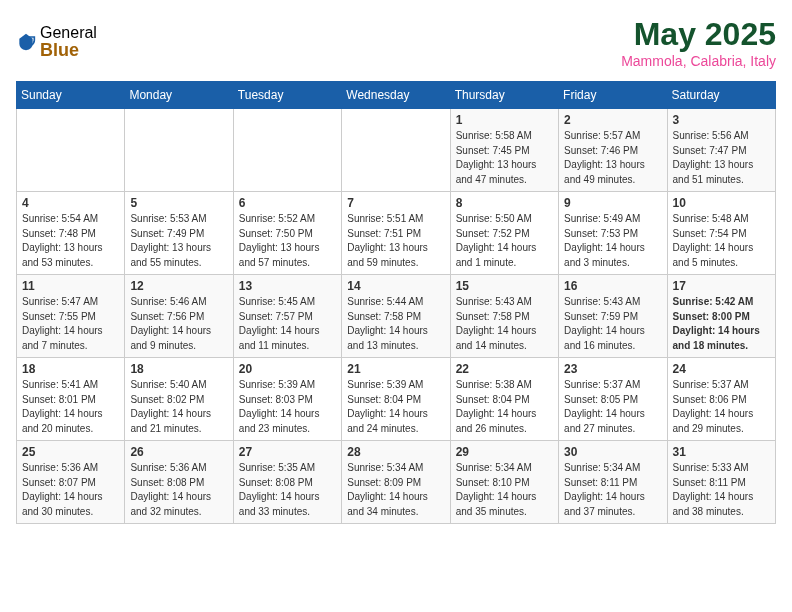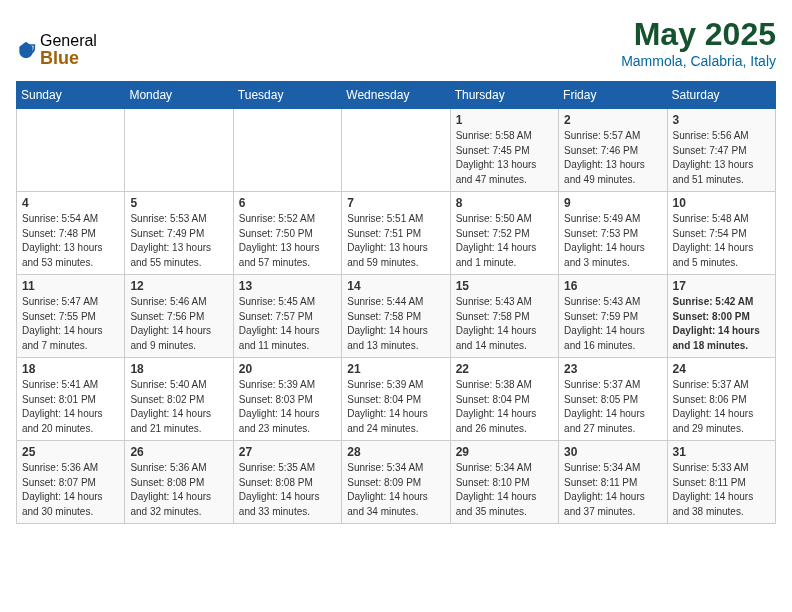--- a/index.html
+++ b/index.html
@@ -6,21 +6,21 @@
     body {
       font-family: Arial, sans-serif;
       background: #fff;
       width: 792px;
       min-height: 612px;
       padding: 16px;
     }
     .header {
       display: flex;
       justify-content: space-between;
-      align-items: flex-end;
+      align-items: center;
       margin-bottom: 12px;
     }
     .logo {
       display: flex;
       align-items: center;
       gap: 4px;
     }
     .logo-text {
       display: flex;
       flex-direction: column;
@@ -38,21 +38,21 @@
     .title-block {
       text-align: right;
     }
     .cal-title {
       font-size: 32px;
       font-weight: bold;
       color: #14532d;
     }
     .cal-subtitle {
       font-size: 14px;
-      color: #0369a1;
+      color: #ec4899;
     }
     table {
       width: 100%;
       border-collapse: collapse;
       font-size: 10.5px;
     }
     thead tr th {
       background-color: #1a5fa8;
       color: #fff;
       padding: 6px 4px;

